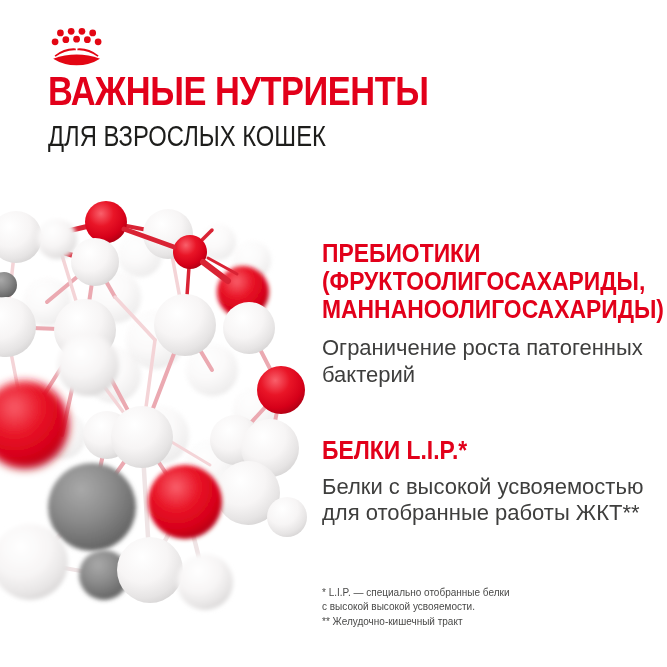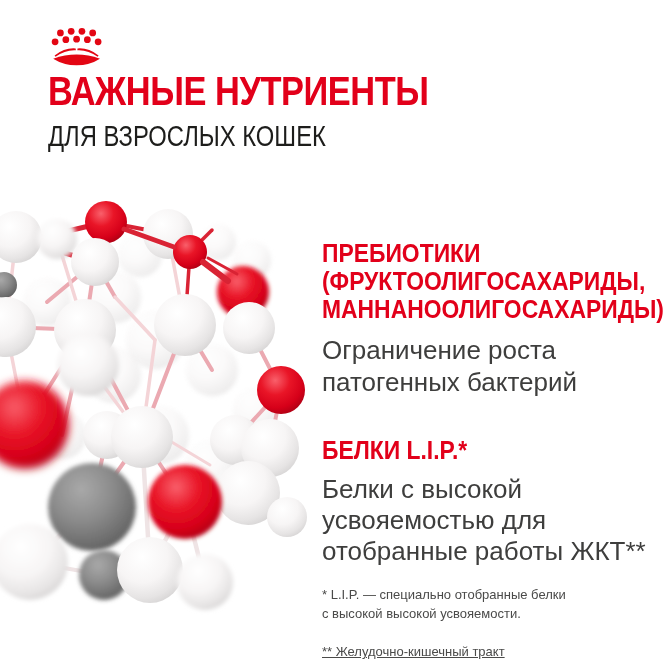--- a/index.html
+++ b/index.html
@@ -22,28 +22,28 @@
   }
   .molecule{position:absolute;left:0;top:190px;width:325px;height:425px;}
   .section{position:absolute;left:322px;width:345px;}
   .section1{top:240px;}
   .section2{top:437px;}
   .sec-heading{
     font-size:26px;font-weight:bold;color:#e2001a;line-height:1.07;
     white-space:nowrap;transform:scaleX(0.88);transform-origin:0 0;
   }
   .sec-body{
-    margin-top:12px;font-size:26px;color:#3e3e3d;line-height:1.2;width:345px;
+    margin-top:12px;font-size:22px;color:#3e3e3d;line-height:1.2;width:345px;
   }
   .section2 .sec-body{margin-top:9px;}
   .footnotes{
     position:absolute;left:322px;top:586px;width:345px;
-    font-size:13px;color:#4a4a49;line-height:1.43;
-  }
-  .fn3{margin-top:20px;text-decoration:underline;}
+    font-size:10px;color:#4a4a49;line-height:1.43;
+  }
+  .fn3{margin-top:0;}
 </style>
 </head>
 <body>
 
 <div class="canvas">
 
   <svg class="logo" viewBox="0 0 62 44" aria-hidden="true">
     <g fill="#e30613">
 
       <circle cx="12.2" cy="7" r="3.6"></circle>

